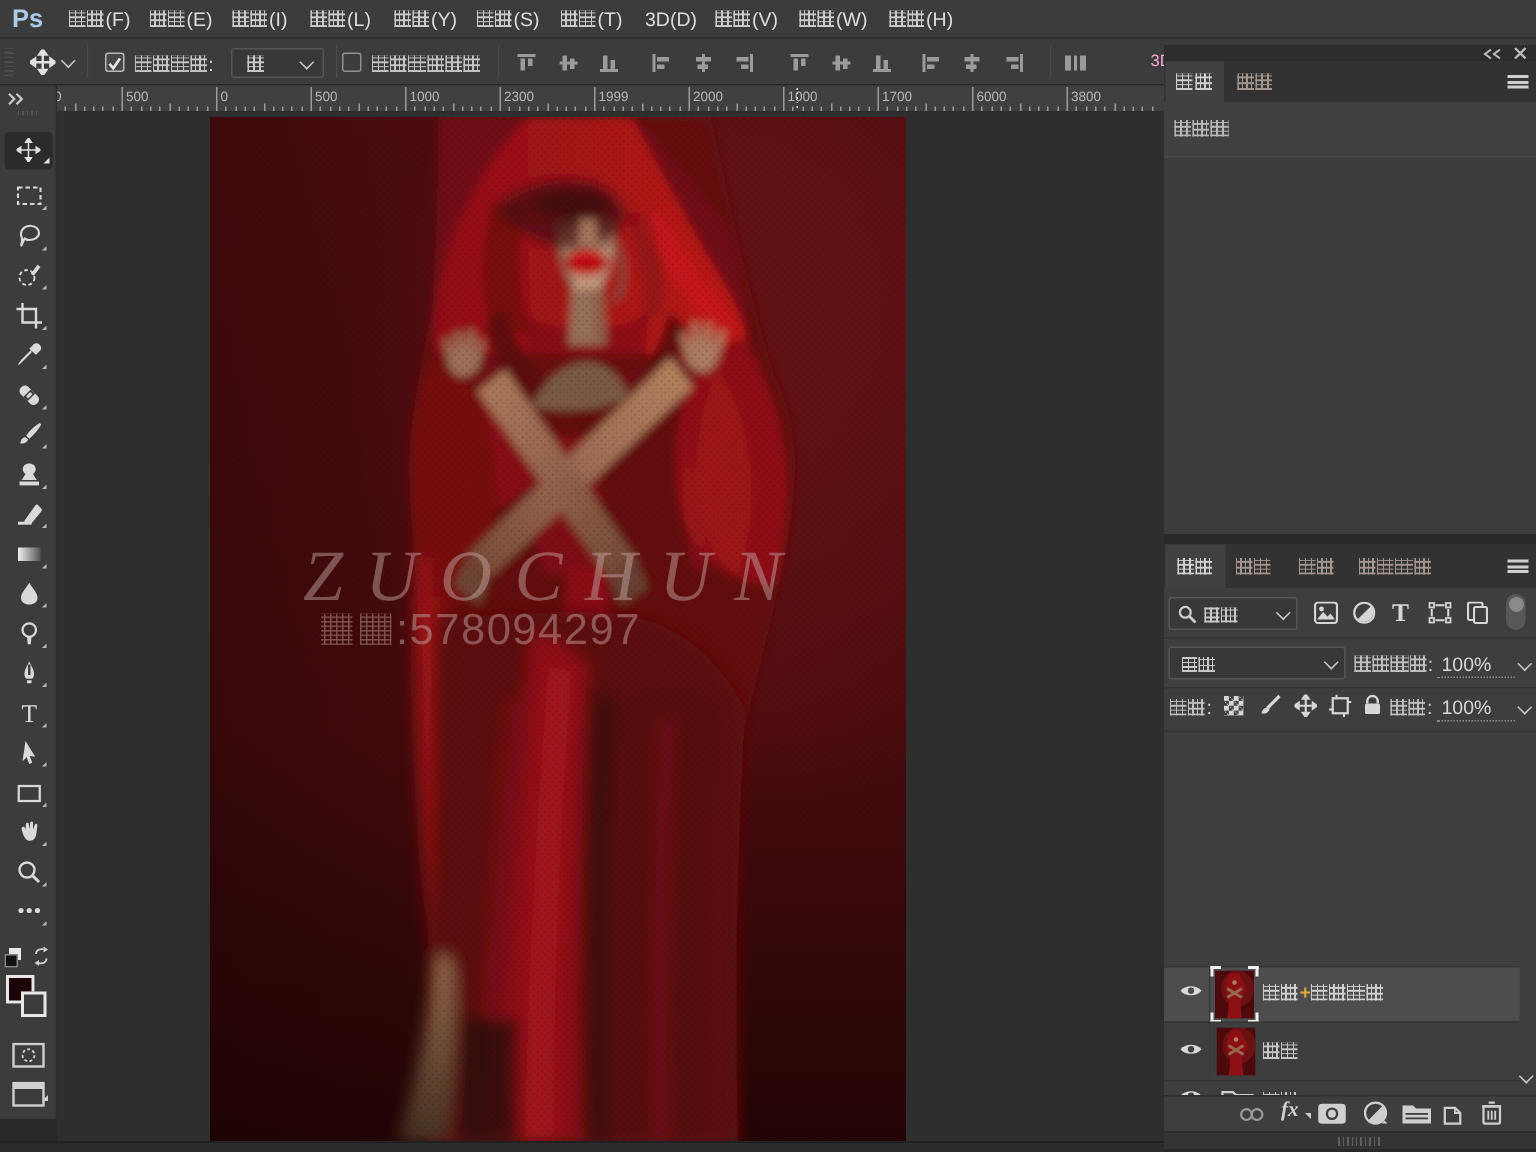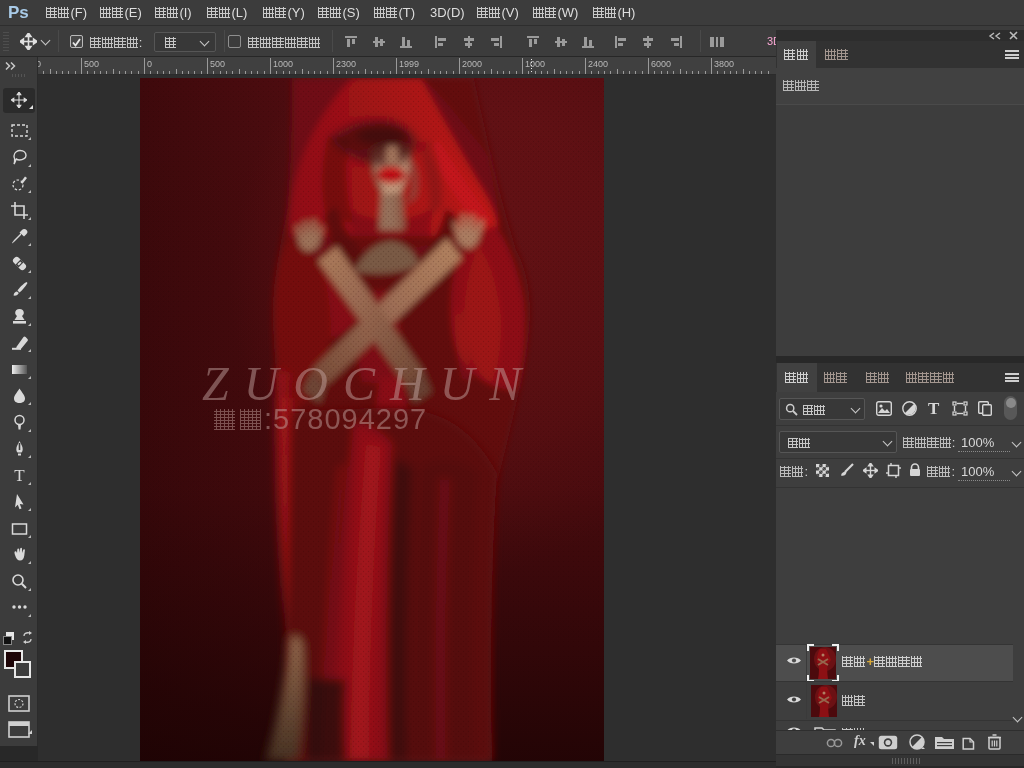--- a/index.html
+++ b/index.html
@@ -188,21 +188,21 @@
     <div class="rnum" style="left:235px">1000</div>
     <div class="tick" style="left:295px;height:16px"></div>
     <div class="rnum" style="left:298px">2300</div>
     <div class="tick" style="left:358px;height:16px"></div>
     <div class="rnum" style="left:361px">1999</div>
     <div class="tick" style="left:421px;height:16px"></div>
     <div class="rnum" style="left:424px">2000</div>
     <div class="tick" style="left:484px;height:16px"></div>
     <div class="rnum" style="left:487px">1000</div>
     <div class="tick" style="left:547px;height:16px"></div>
-    <div class="rnum" style="left:550px">2400</div>
+    <div class="rnum" style="left:550px">1700</div>
     <div class="tick" style="left:610px;height:16px"></div>
     <div class="rnum" style="left:613px">6000</div>
     <div class="tick" style="left:673px;height:16px"></div>
     <div class="rnum" style="left:676px">3800</div>
     <div class="tick" style="left:5.2px;height:3px"></div>
     <div class="tick" style="left:11.5px;height:5px"></div>
     <div class="tick" style="left:17.8px;height:3px"></div>
     <div class="tick" style="left:24.1px;height:3px"></div>
     <div class="tick" style="left:30.4px;height:3px"></div>
     <div class="tick" style="left:36.7px;height:3px"></div>

